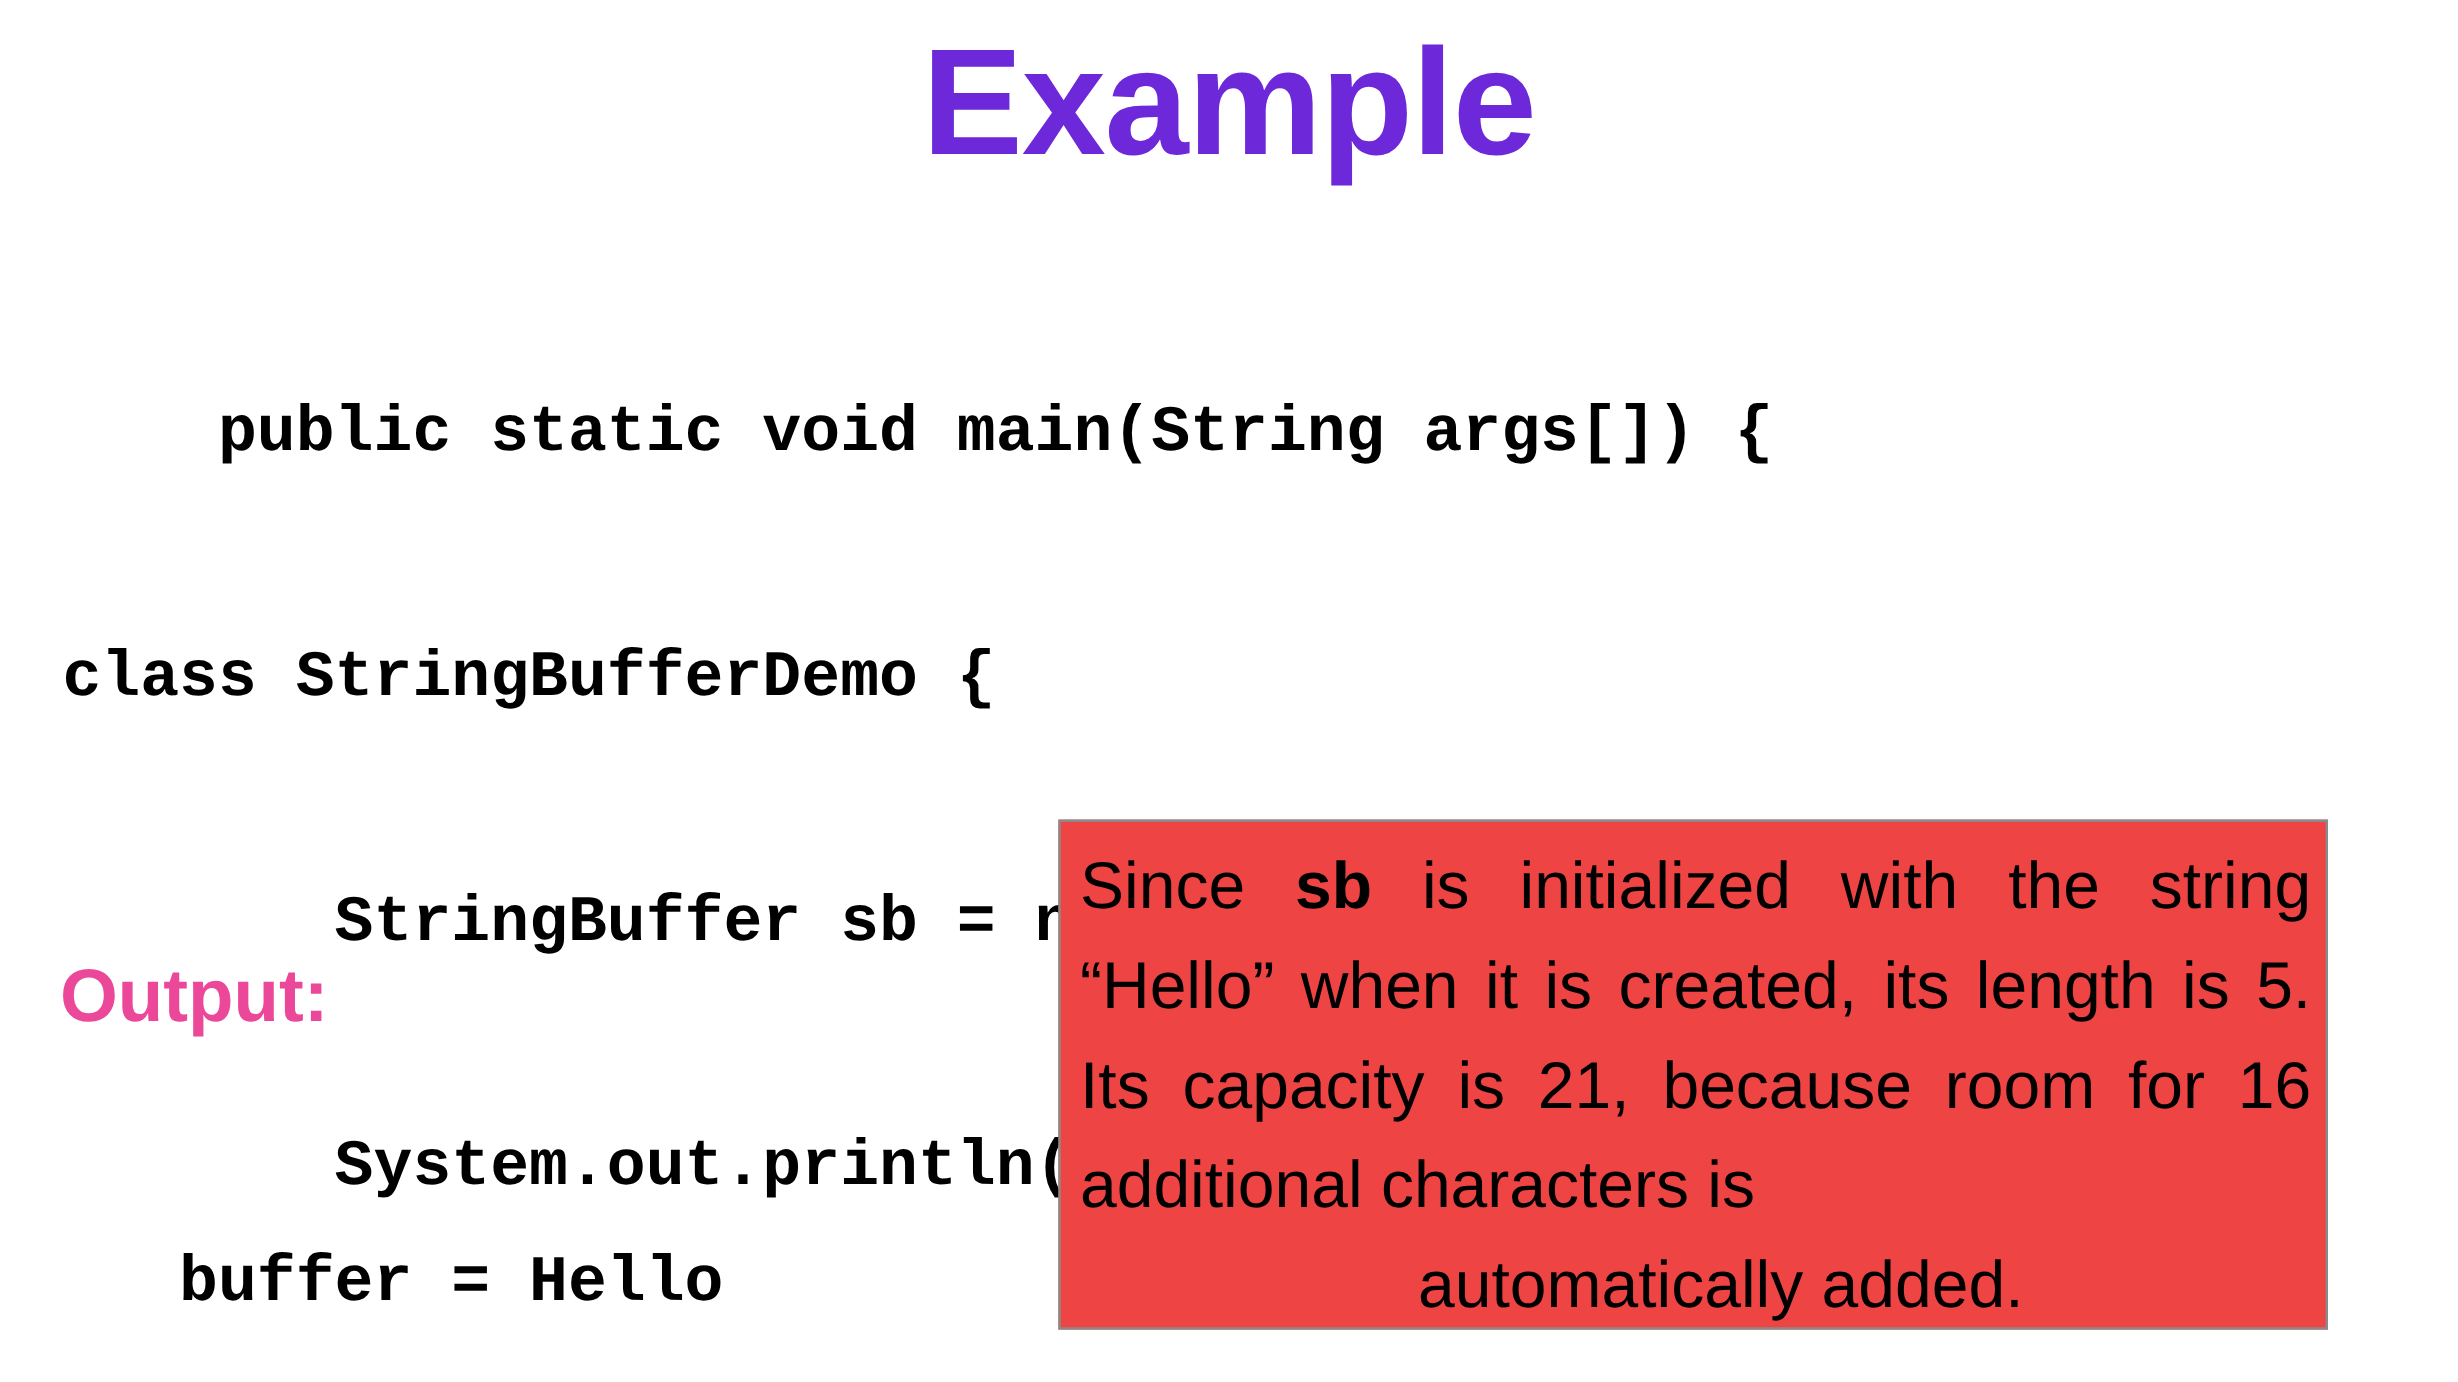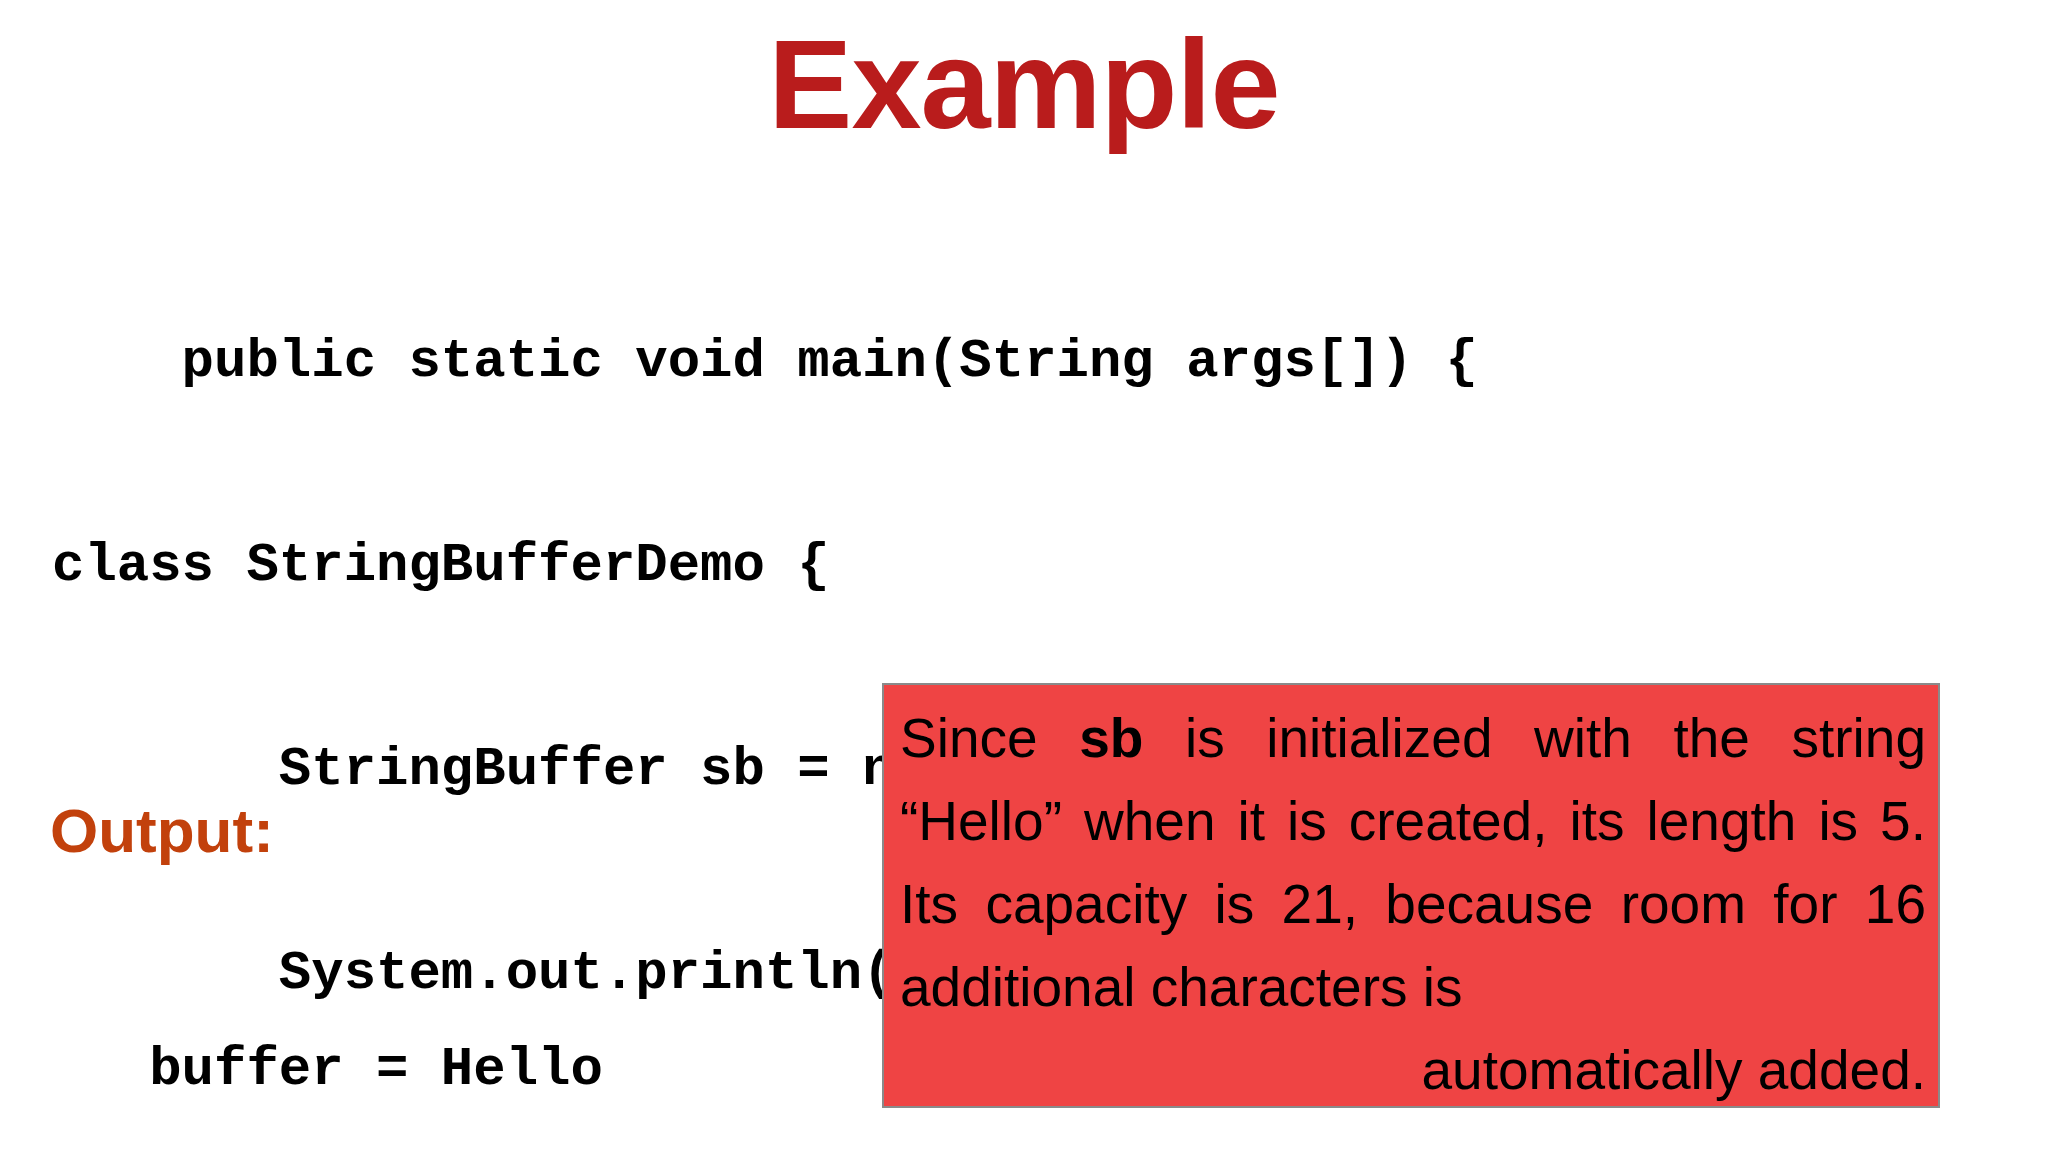--- a/index.html
+++ b/index.html
@@ -27,21 +27,21 @@
     position: absolute;
     left: 0;
     top: 22px;
     width: 2048px;
     text-align: center;
     font-family: "Liberation Sans", sans-serif;
     font-weight: bold;
     font-size: 126px;
     line-height: 1.0;
     letter-spacing: -1px;
-    color: #b91c1c;
+    color: #6d28d9;
     white-space: pre;
   }
 
   
   .code-block {
     position: absolute;
     left: 52px;
     top: 192px;
     font-family: "Liberation Mono", "DejaVu Sans Mono", monospace;
     font-weight: bold;
@@ -55,21 +55,21 @@
 
   
   .output-heading {
     position: absolute;
     left: 50px;
     top: 798px;
     font-family: "Liberation Sans", sans-serif;
     font-weight: bold;
     font-size: 62px;
     line-height: 1.05;
-    color: #c2410c;
+    color: #ec4899;
     white-space: pre;
   }
 
   
   .output-block {
     position: absolute;
     left: 52px;
     top: 890px;
     font-family: "Liberation Mono", "DejaVu Sans Mono", monospace;
     font-weight: bold;
@@ -99,21 +99,21 @@
     font-family: "Liberation Sans", sans-serif;
     font-weight: normal;
     font-size: 55px;
     line-height: 83px;
     text-align: justify;
     text-justify: inter-word;
     color: #000000;
     word-spacing: 0px;
   }
   .note-text .b { font-weight: bold; }
-  .note-text .lastline { display: block; text-align: right; margin-left: 42px; }
+  .note-text .lastline { display: block; text-align: center; margin-left: 42px; }
 </style>
 </head>
 <body>
 
 <div class="slide">
 
   <div class="slide-title">Example</div>
 
   <div class="code-block">
     <span class="code-line">    public static void main(String args[]) {</span>

